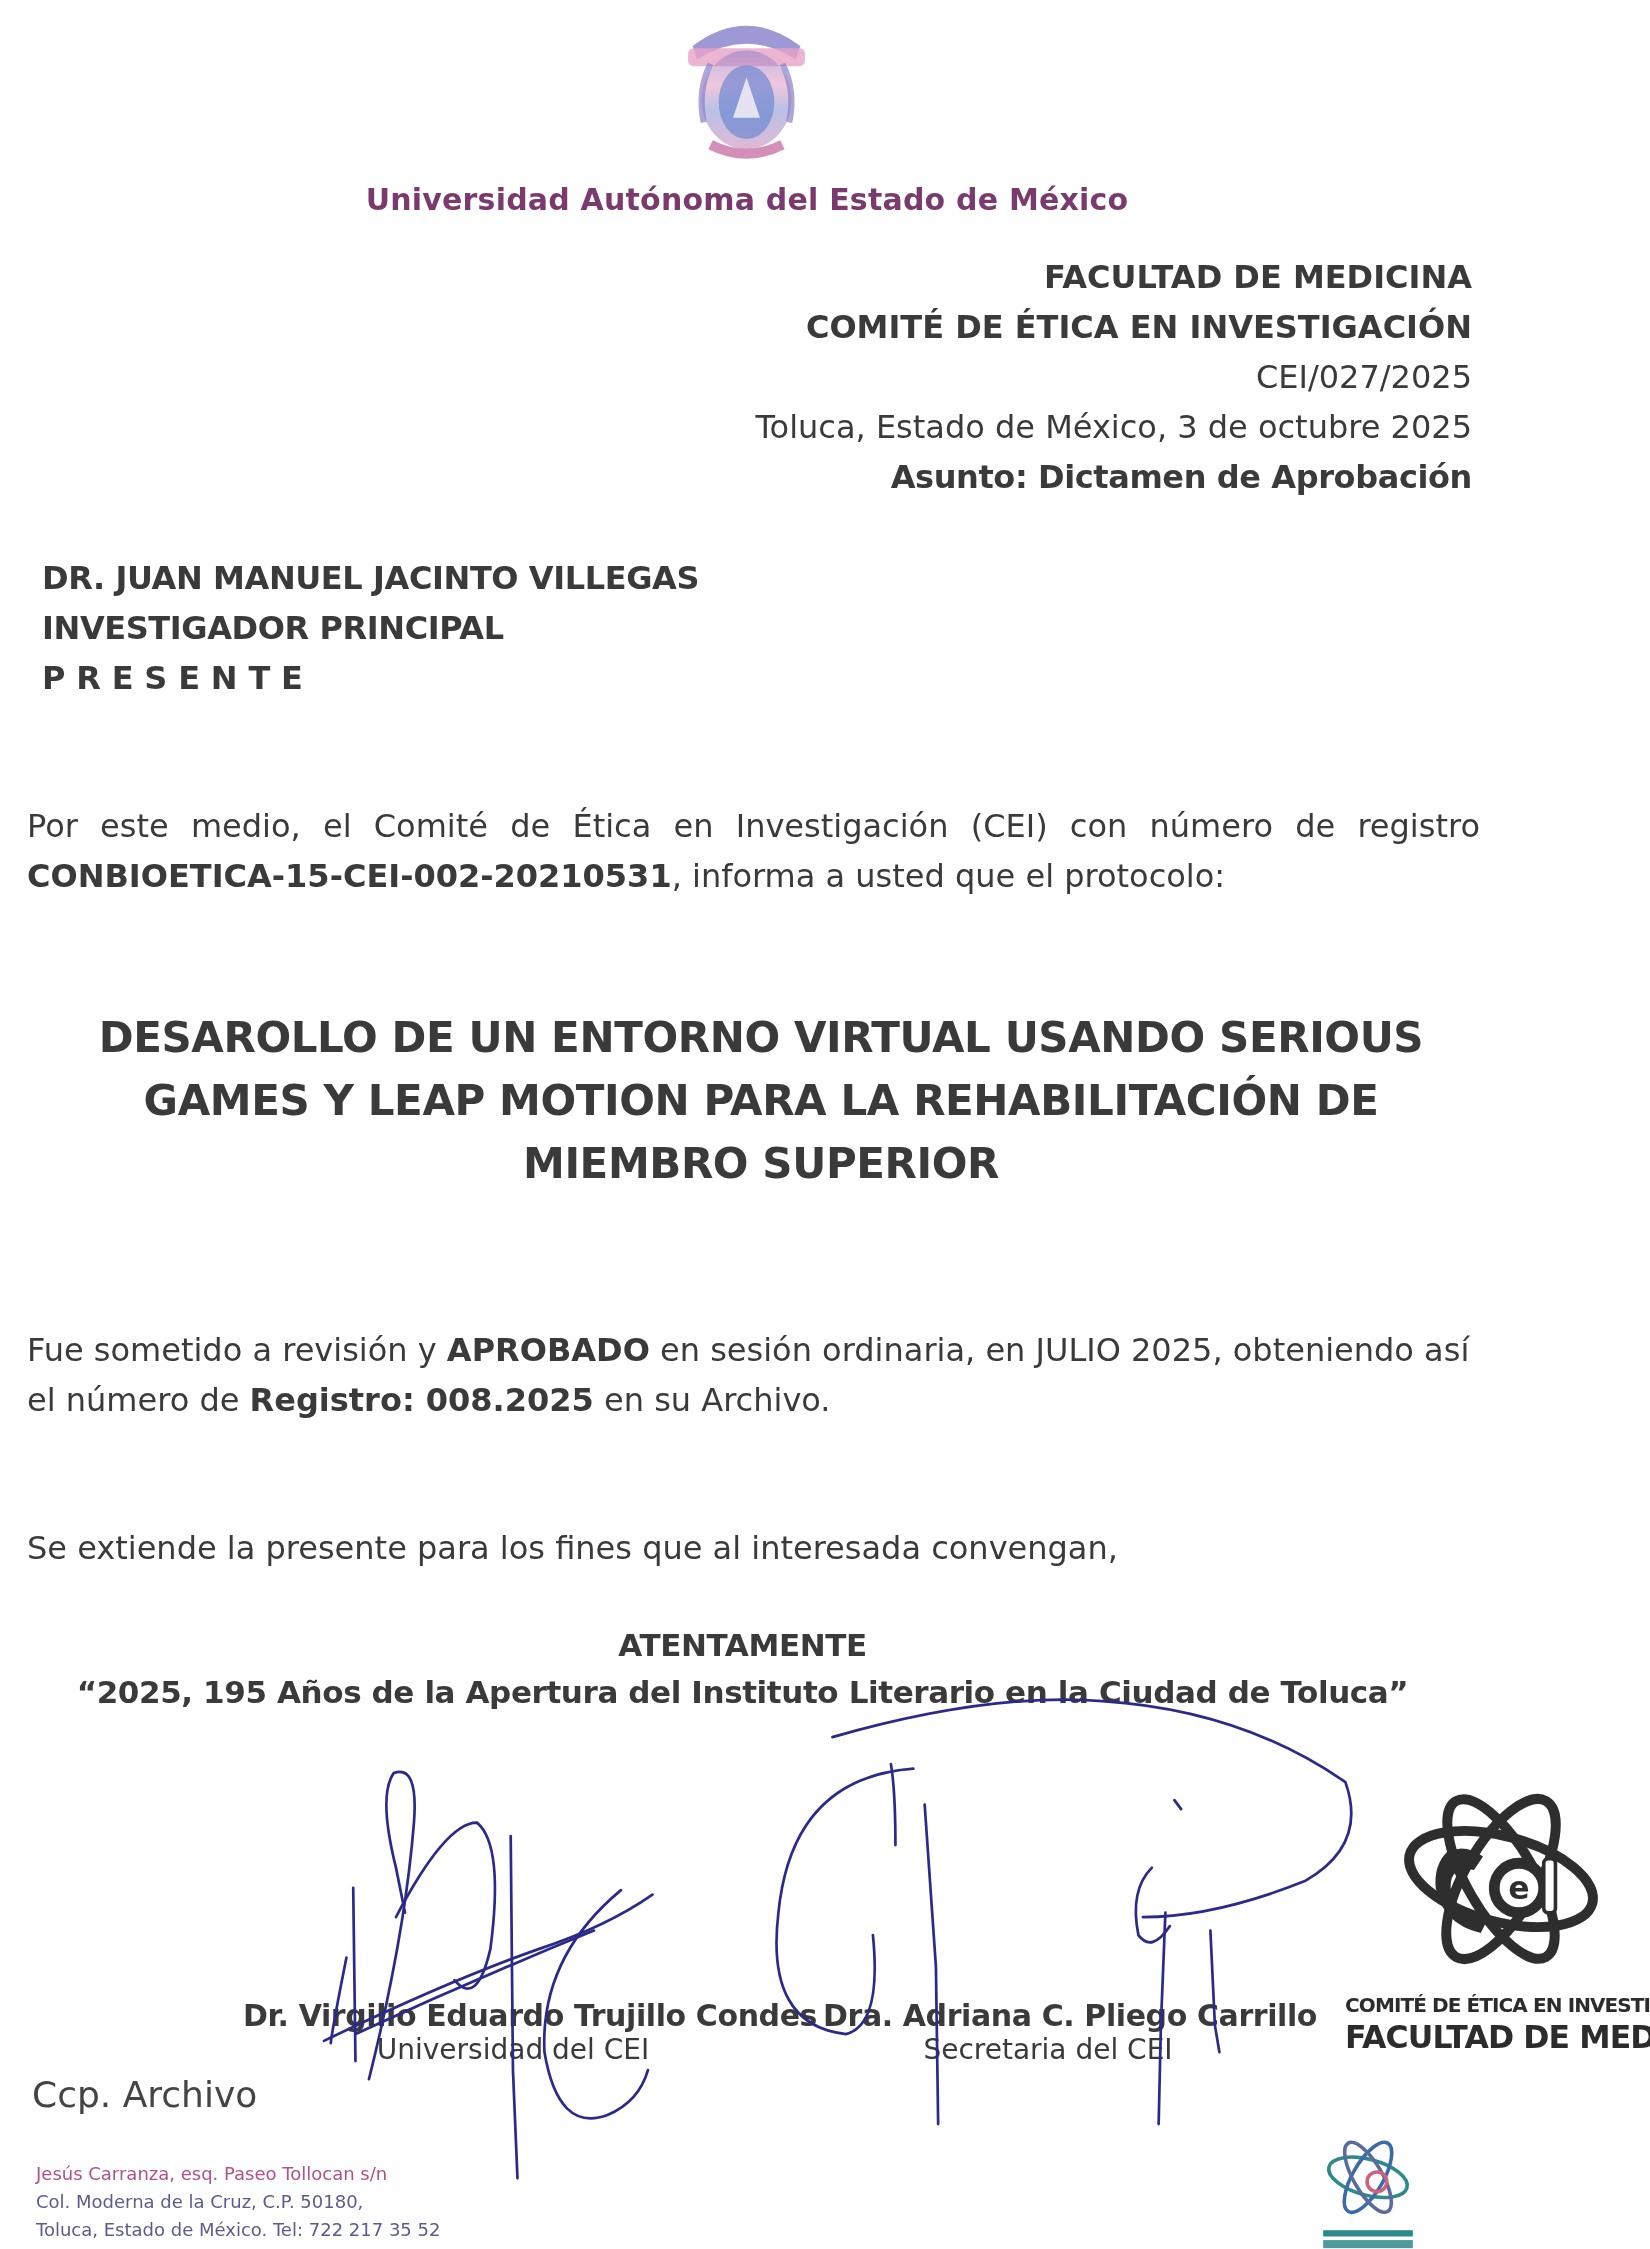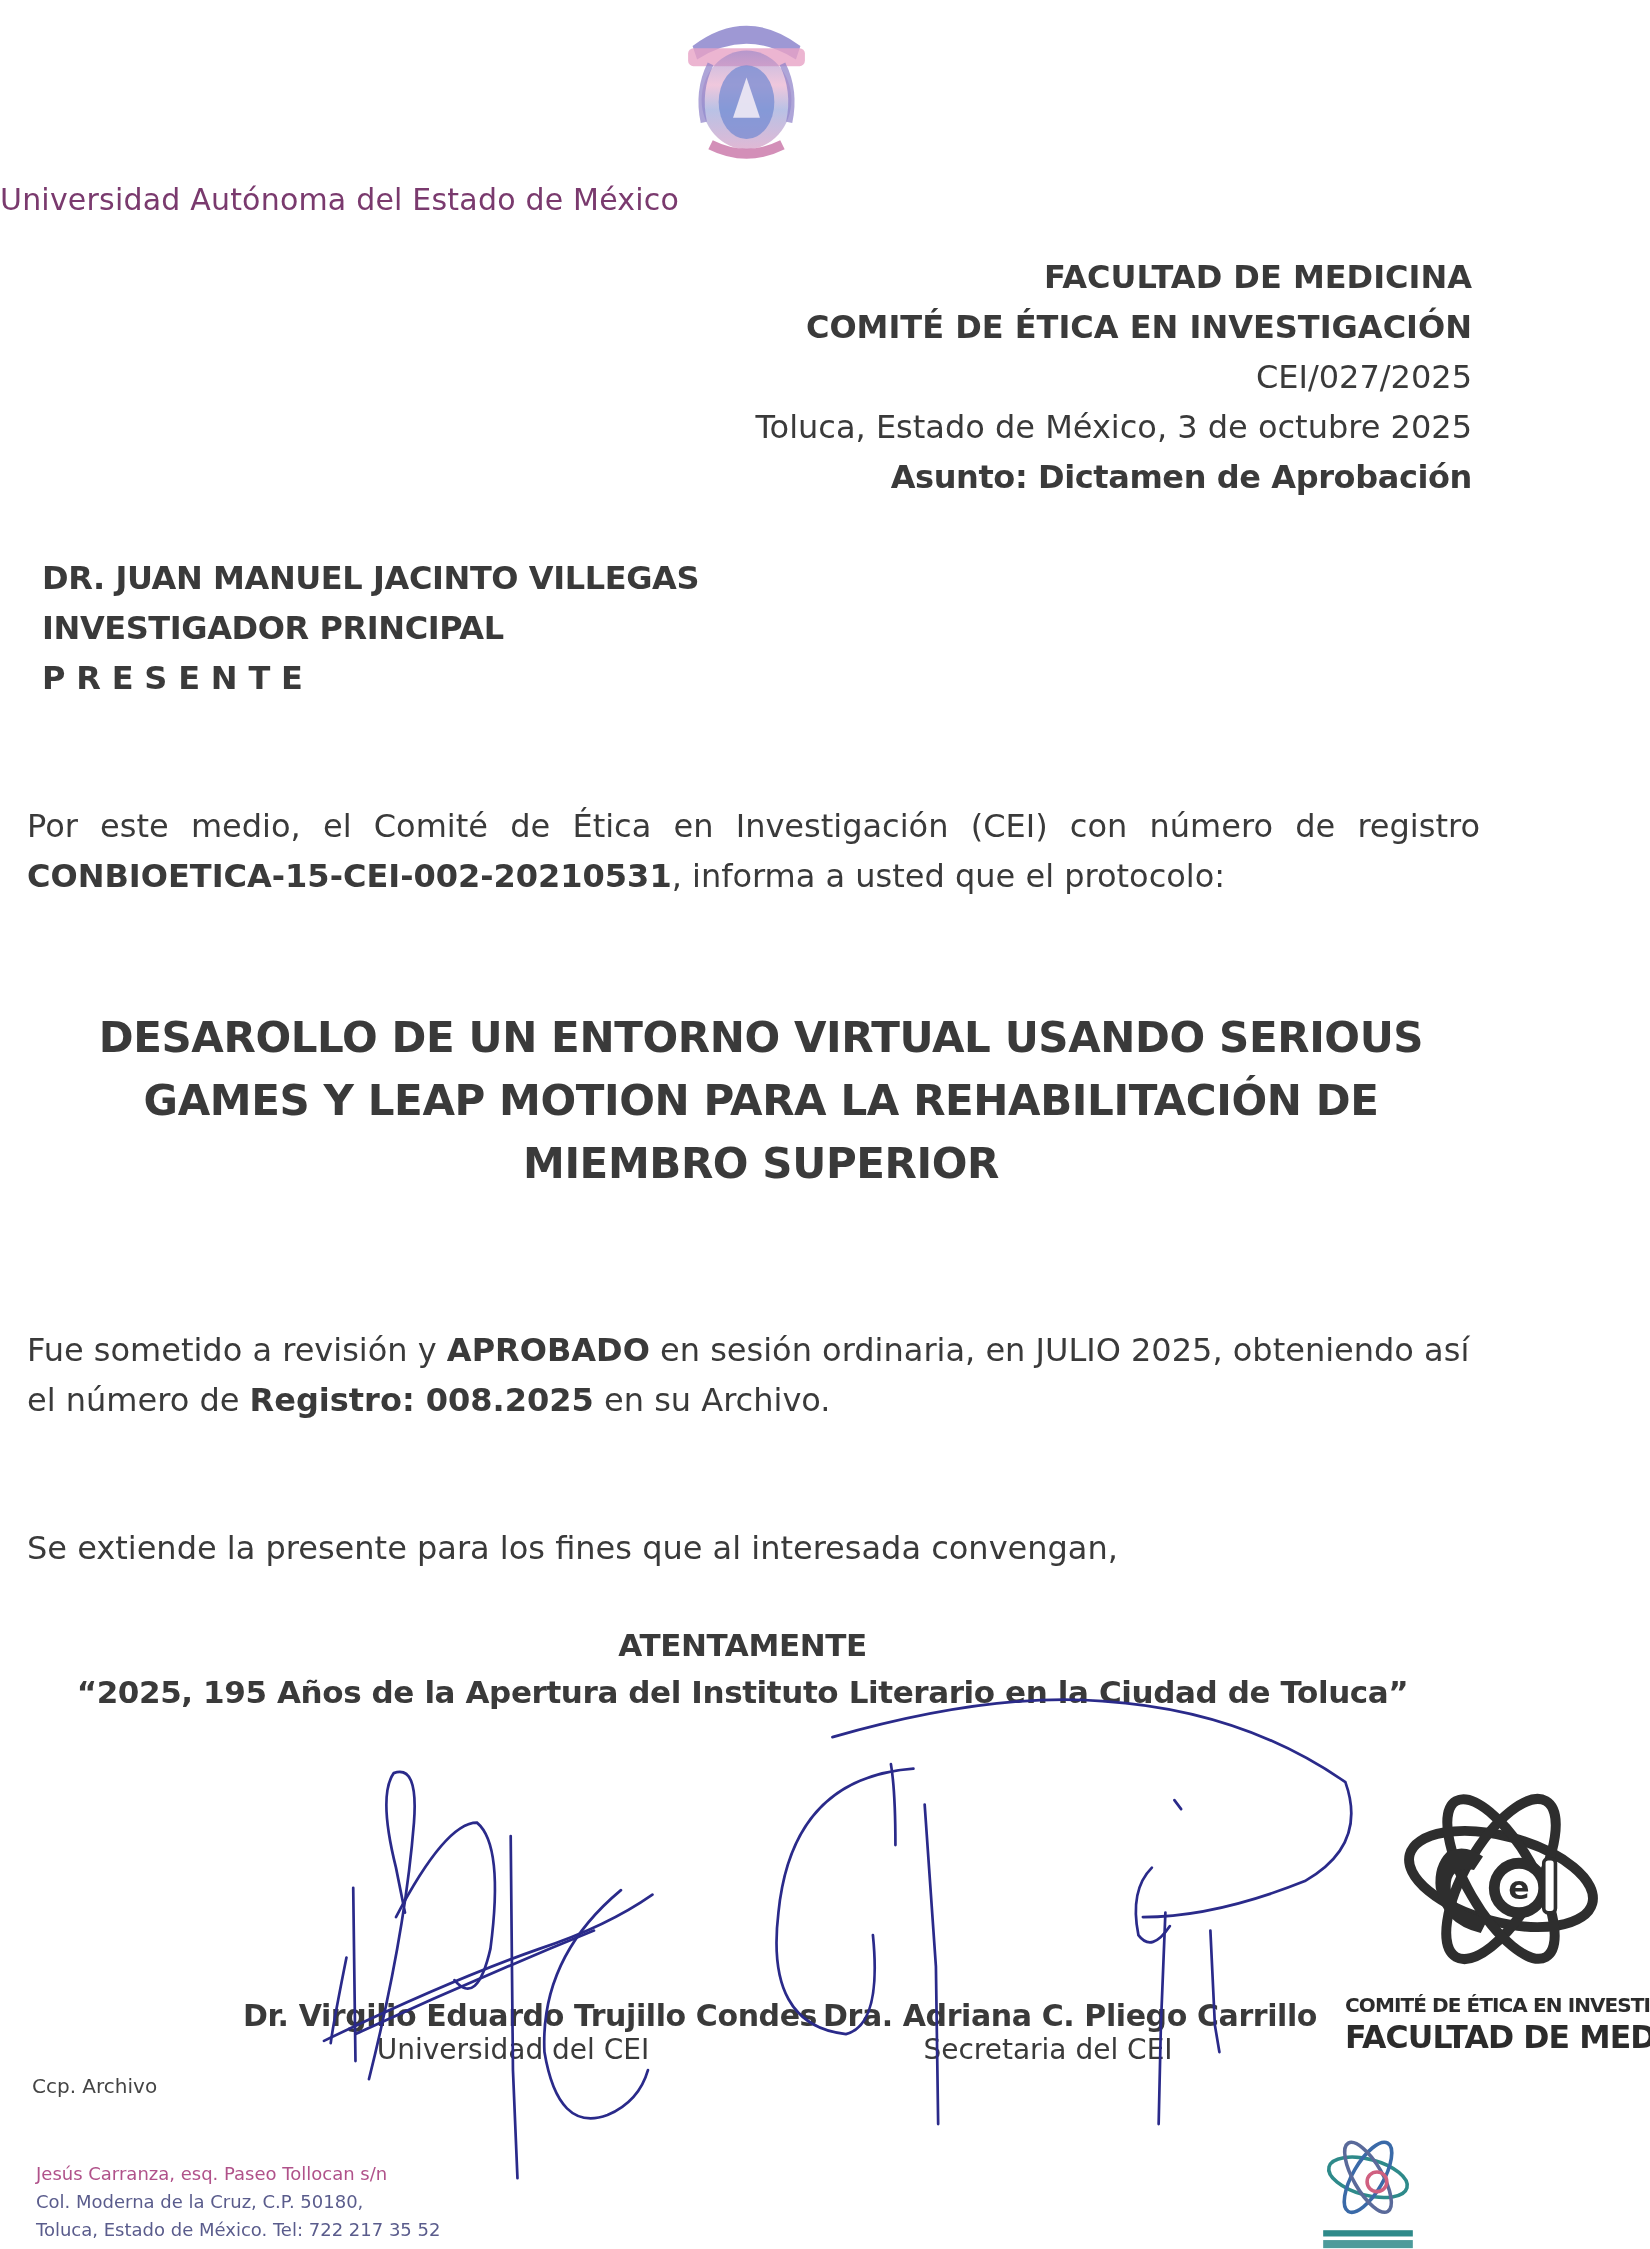--- a/index.html
+++ b/index.html
@@ -3,22 +3,22 @@
   <meta charset="utf-8">
   <style>
     html, body { margin: 0; padding: 0; background: #ffffff; }
     body {
       width: 1650px; height: 2357px; position: relative; overflow: hidden;
       font-family: "DejaVu Sans", sans-serif; color: #3a3a3a;
     }
     .abs { position: absolute; }
     .uni-crest { left: 661px; top: 10px; width: 171px; height: 155px; }
     .uni-name {
-      left: 0; width: 1494px; top: 182px; text-align: left;
-      font-family: "DejaVu Sans", sans-serif; font-weight: normal;
+      left: 0; width: 1494px; top: 182px; text-align: center;
+      font-family: "DejaVu Sans", sans-serif; font-weight: bold;
       font-size: 30px; color: #7a3a6e; letter-spacing: 0.2px;
     }
     .header-block { right: 178px; top: 252px; text-align: right; }
     .header-block div { line-height: 50px; font-size: 32px; white-space: nowrap; }
     .hb-bold { font-weight: bold; }
     .hb-bold-cond { font-weight: bold; letter-spacing: -0.4px; }
     .addressee { left: 42px; top: 553px; }
     .addressee div { font-weight: bold; font-size: 32px; line-height: 50px; white-space: nowrap; letter-spacing: -0.4px; }
     .addressee .spaced { letter-spacing: 10.8px; }
     .para { left: 27px; width: 1453px; font-size: 32px; line-height: 50px; }
@@ -32,21 +32,21 @@
     .signer { text-align: center; }
     .signer .nm { font-weight: bold; font-size: 30px; line-height: 36px; white-space: nowrap; letter-spacing: -0.4px; }
     .signer .rl { font-size: 28px; line-height: 32px; white-space: nowrap; }
     .signer1 { left: 243px; width: 540px; top: 1998px; }
     .signer2 { left: 823px; width: 450px; top: 1998px; }
     .sigs { left: 0; top: 0; width: 1650px; height: 2357px; pointer-events: none; }
     .cei-seal { left: 1384px; top: 1789px; width: 234px; height: 180px; }
     .cei-seal-text { left: 1345px; top: 1993px; width: 297px; text-align: center; color: #2c2c2c; }
     .cei-seal-text .l1 { font-weight: bold; font-size: 20px; line-height: 25px; letter-spacing: -0.9px; white-space: nowrap; }
     .cei-seal-text .l2 { font-weight: bold; font-size: 31.5px; line-height: 38px; letter-spacing: -0.9px; white-space: nowrap; }
-    .ccp { left: 32px; top: 2074px; font-size: 20px; color: #444; }
+    .ccp { left: 32px; top: 2074px; font-size: 36px; color: #444; }
     .addr { left: 36px; top: 2160px; font-size: 18px; line-height: 28px; }
     .addr .a1 { color: #b0528a; }
     .addr .a2, .addr .a3 { color: #5a5c8c; }
     .addr .a4 { color: #d0557c; }
     .mini-seal { left: 1296px; top: 2128px; width: 144px; height: 130px; }
   </style>
 </head>
 <body>
 
 <div class="abs uni-crest">

